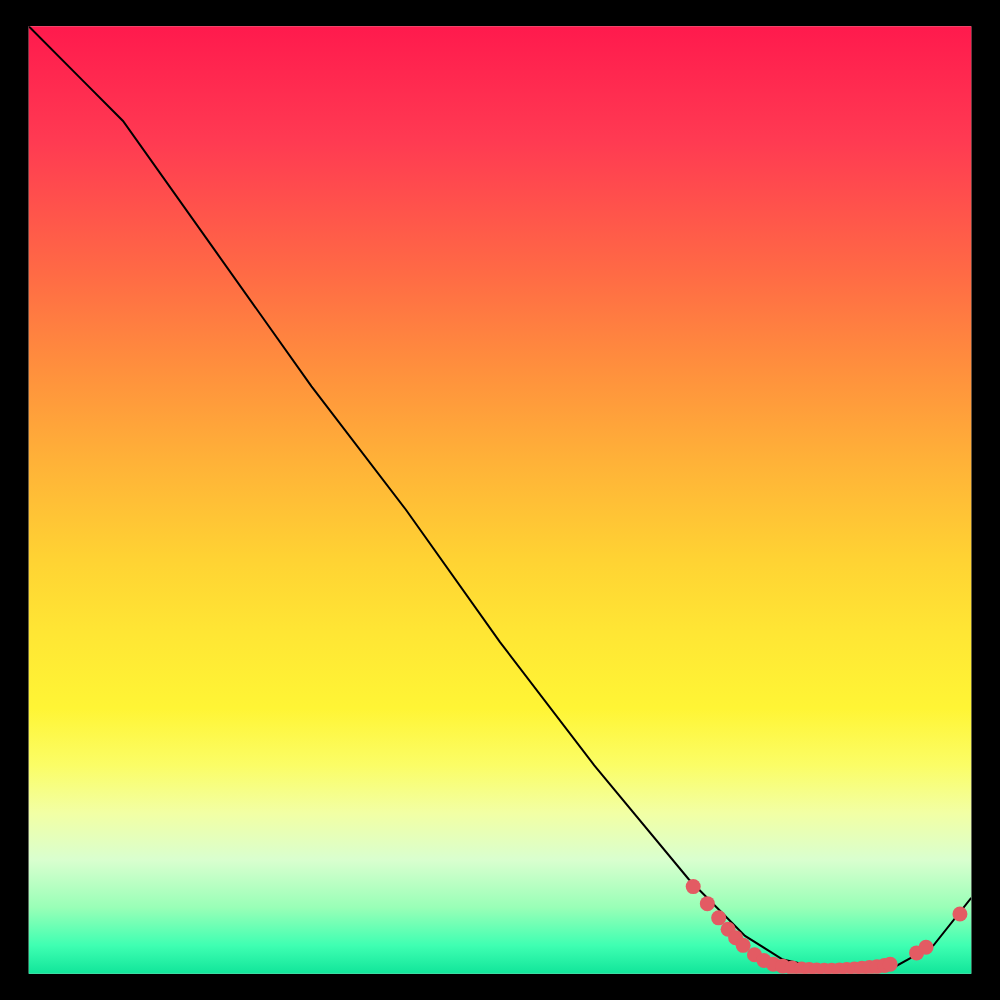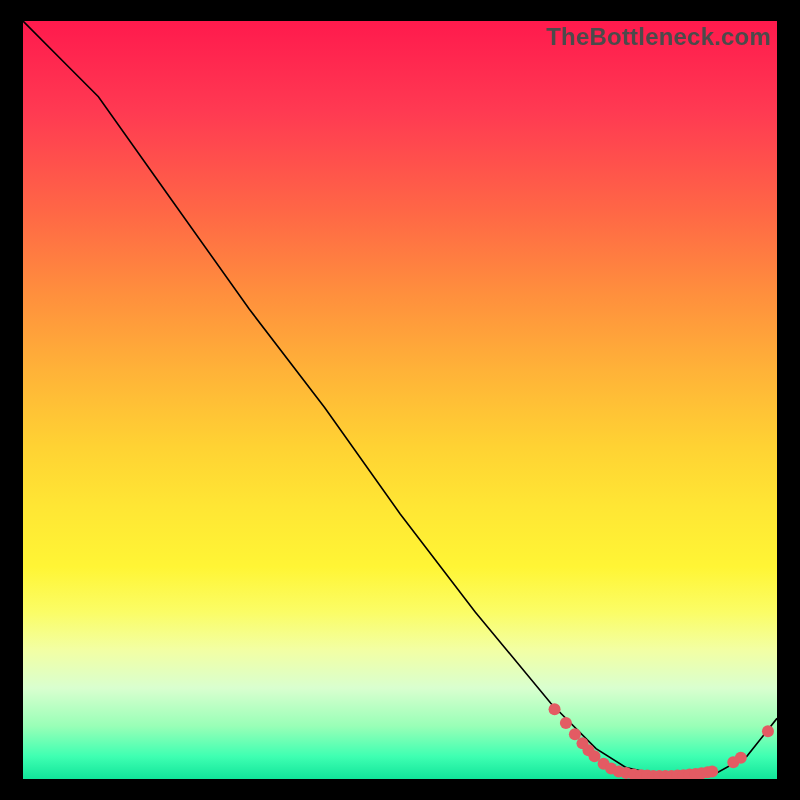--- a/index.html
+++ b/index.html
@@ -61,21 +61,20 @@
     position: absolute;
     inset: 0;
   }
 </style>
 </head>
 <body>
 
 <div class="frame">
   <div class="plot-area">
     <div class="gradient-bg"></div>
-    <div class="watermark">TheBottleneck.com</div>
     <svg class="curve" viewBox="0 0 754 758" preserveAspectRatio="none">
       <g>
         <path id="curve-path" fill="none" stroke="#000000" stroke-width="1.6" d="M0.00 0.00 L45.24 45.48 L75.40 75.80 L150.80 181.92 L226.20 288.04 L301.60 386.58 L377.00 492.70 L452.40 591.24 L527.80 682.20 L573.04 727.68 L603.20 746.63 L633.36 753.45 L663.52 755.73 L693.68 751.94 L723.84 735.26 L754.00 697.36"></path>
       </g>
       <g id="points-layer">
           <circle cx="531.57" cy="688.26" r="6" fill="#e35b63"></circle>
           <circle cx="542.88" cy="701.91" r="6" fill="#e35b63"></circle>
           <circle cx="551.93" cy="713.28" r="6" fill="#e35b63"></circle>
           <circle cx="559.47" cy="722.37" r="6" fill="#e35b63"></circle>
           <circle cx="565.50" cy="729.20" r="6" fill="#e35b63"></circle>

